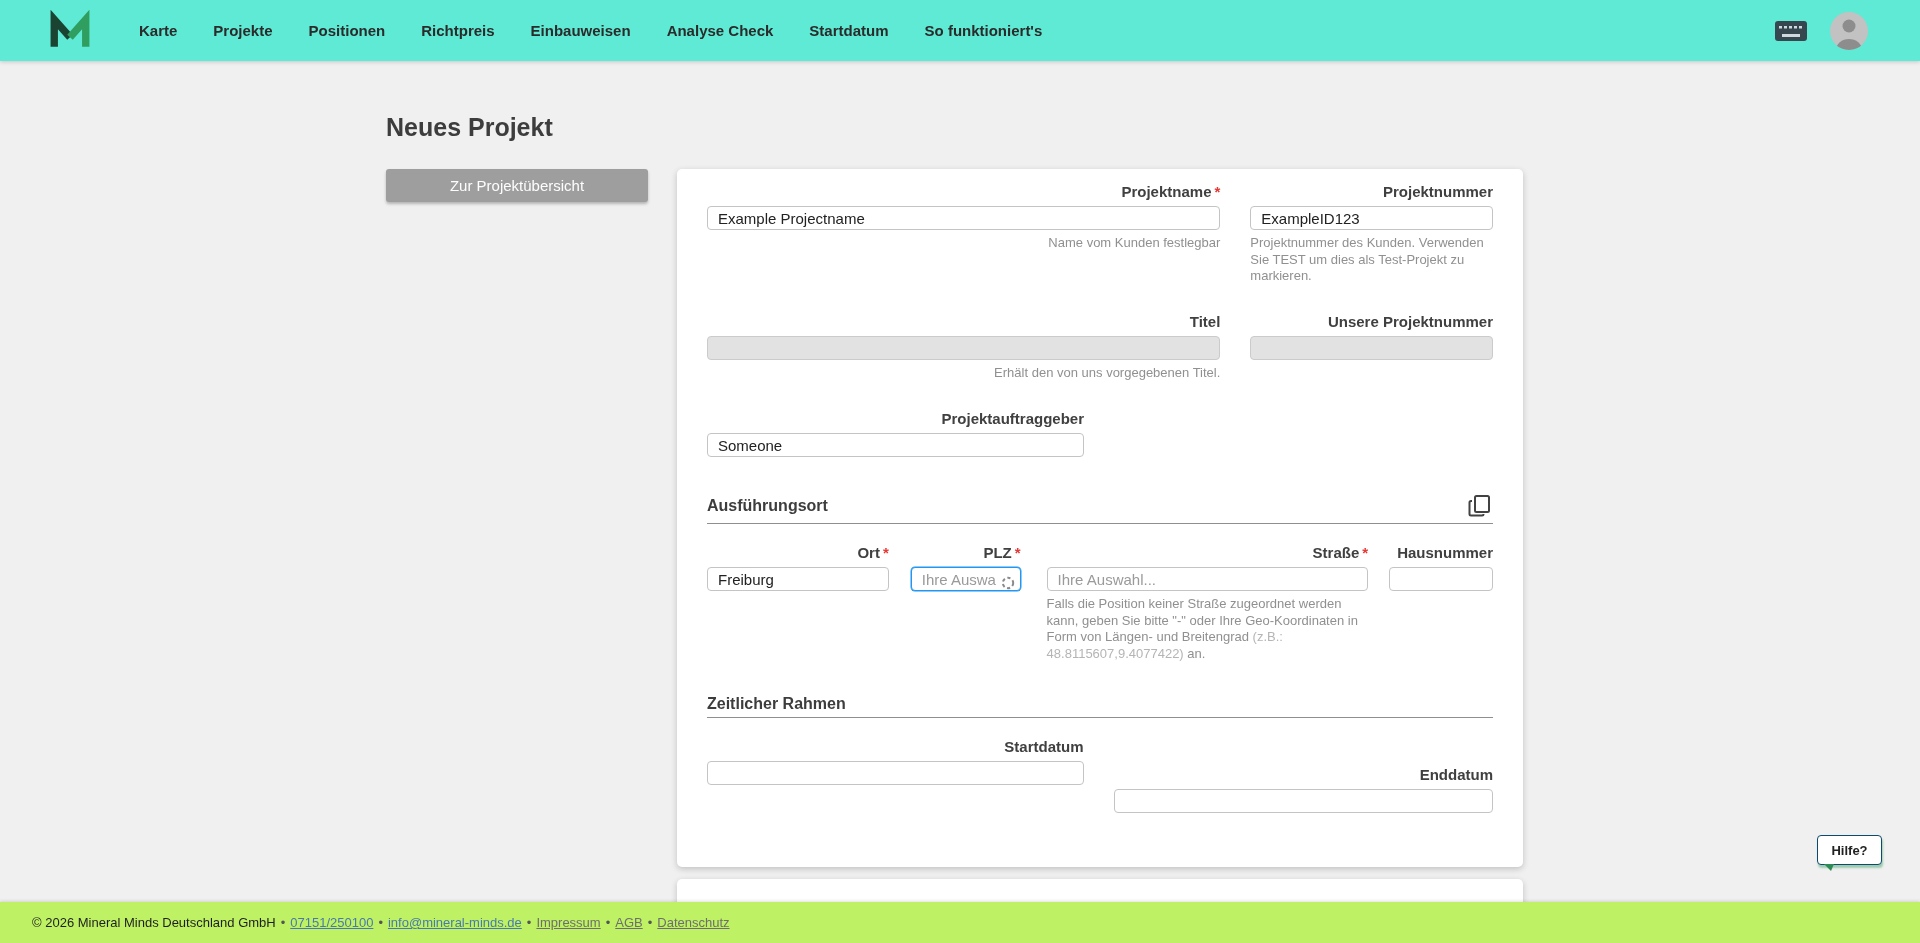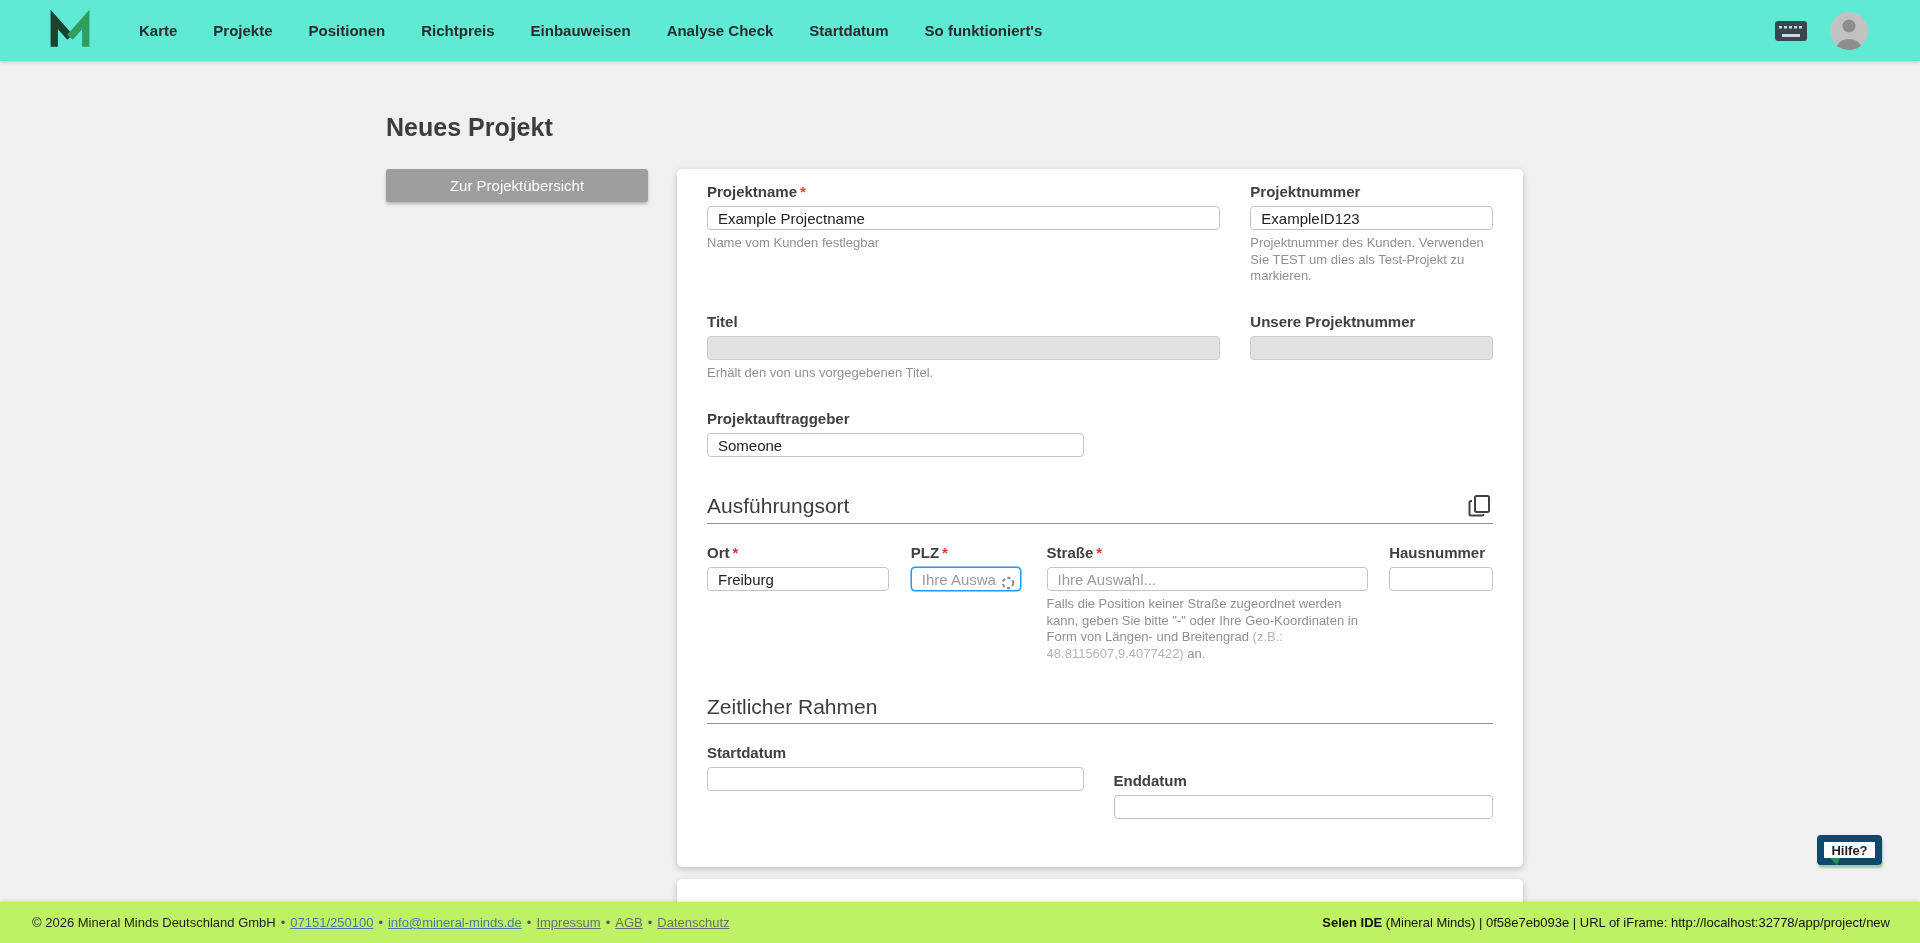--- a/index.html
+++ b/index.html
@@ -63,21 +63,21 @@
     padding: 13px 30px 0 30px;
   }
   .card2 {
     position: absolute; left: 677px; top: 818px;
     width: 846px; height: 30px;
     background: #fff; border-radius: 5px 5px 0 0;
     box-shadow: 0 2px 6px rgba(0,0,0,0.2);
   }
 
   .row { display: flex; }
-  .field { display: flex; flex-direction: column; }
+  .field { display: flex; flex-direction: column; align-items: flex-end; }
   .label { font-size: 15px; font-weight: bold; color: #404040; line-height: 19px; margin-bottom: 5px; white-space: nowrap; }
   .req { color: #e53935; margin-left: 3px; font-weight: bold; }
   .tb {
     height: 24px; border: 1px solid #c4c4c4; border-radius: 4px;
     padding: 0 10px; font-family: inherit; font-size: 15px; color: #222;
     background: #fff; width: 100%; outline: none;
   }
   .tb:disabled, .tb.disabled { background: #e2e2e2; border-color: #cbcbcb; }
   .tb::placeholder { color: #9a9a9a; }
   .helper { margin-top: 5px; font-size: 13px; color: #909090; line-height: 16.5px; }
@@ -99,21 +99,21 @@
   .row4 .c3 { width: 322px; margin-right: 21px; }
   .row4 .c4 { width: 104px; }
   .row5 .col-l { width: 377px; margin-right: 30px; }
   .row5 .col-r { width: 380px; margin-top: 28px; }
 
   .section-head {
     display: flex; align-items: center; justify-content: space-between;
     border-bottom: 1px solid #8f8f8f;
     padding-bottom: 4px; margin-bottom: 19px;
   }
-  .section-title { font-size: 21px; font-weight: normal; color: #3d3d3d; }
+  .section-title { font-size: 16px; font-weight: bold; color: #3d3d3d; }
   .copy-btn { width: 26px; height: 26px; cursor: pointer; background: none; border: none; padding: 0; }
 
   
   .select {
     height: 32px; border: 1px solid #c4c4c4; border-radius: 4px;
     padding: 0 10px; font-size: 15px; color: #222;
     display: flex; align-items: center; justify-content: space-between;
     cursor: pointer; background: #fff;
   }
   .caret {
@@ -132,21 +132,21 @@
   .spinner {
     position: absolute; right: 6px; top: 9px; width: 14px; height: 14px;
     animation: spin 1.2s linear infinite; transform-origin: center;
   }
   @keyframes spin { from { transform: rotate(0deg);} to { transform: rotate(360deg);} }
 
   
   .help-btn {
     position: absolute; left: 1817px; top: 774px;
     width: 65px; height: 30px;
-    background: #fff; border: 7px solid #0c4a6e; border-radius: 4px;
+    background: #fff; border: 1px solid #0c4a6e; border-radius: 4px;
     font-family: inherit; font-size: 13px; font-weight: bold; color: #222;
     cursor: pointer;
     box-shadow: 1px 3px 2px rgba(60,160,100,0.45);
   }
   .help-btn::after {
     content: ""; position: absolute; left: 6px; bottom: -7px;
     width: 0; height: 0;
     border-left: 7px solid transparent; border-right: 3px solid transparent;
     border-top: 7px solid #2e8b57;
   }
@@ -318,16 +318,13 @@
     <span class="flink">07151/250100</span>
     <span class="sep">•</span>
     <span class="flink">info@mineral-minds.de</span>
     <span class="sep">•</span>
     <span class="glink">Impressum</span>
     <span class="sep">•</span>
     <span class="glink">AGB</span>
     <span class="sep">•</span>
     <span class="glink">Datenschutz</span>
   </div>
-  <div class="footer-right">
-    <span class="bold">Selen IDE</span><span> (Mineral Minds) | 0f58e7eb093e | URL of iFrame: http://localhost:32778/app/project/new</span>
-  </div>
 </div>
 
 </body></html>

